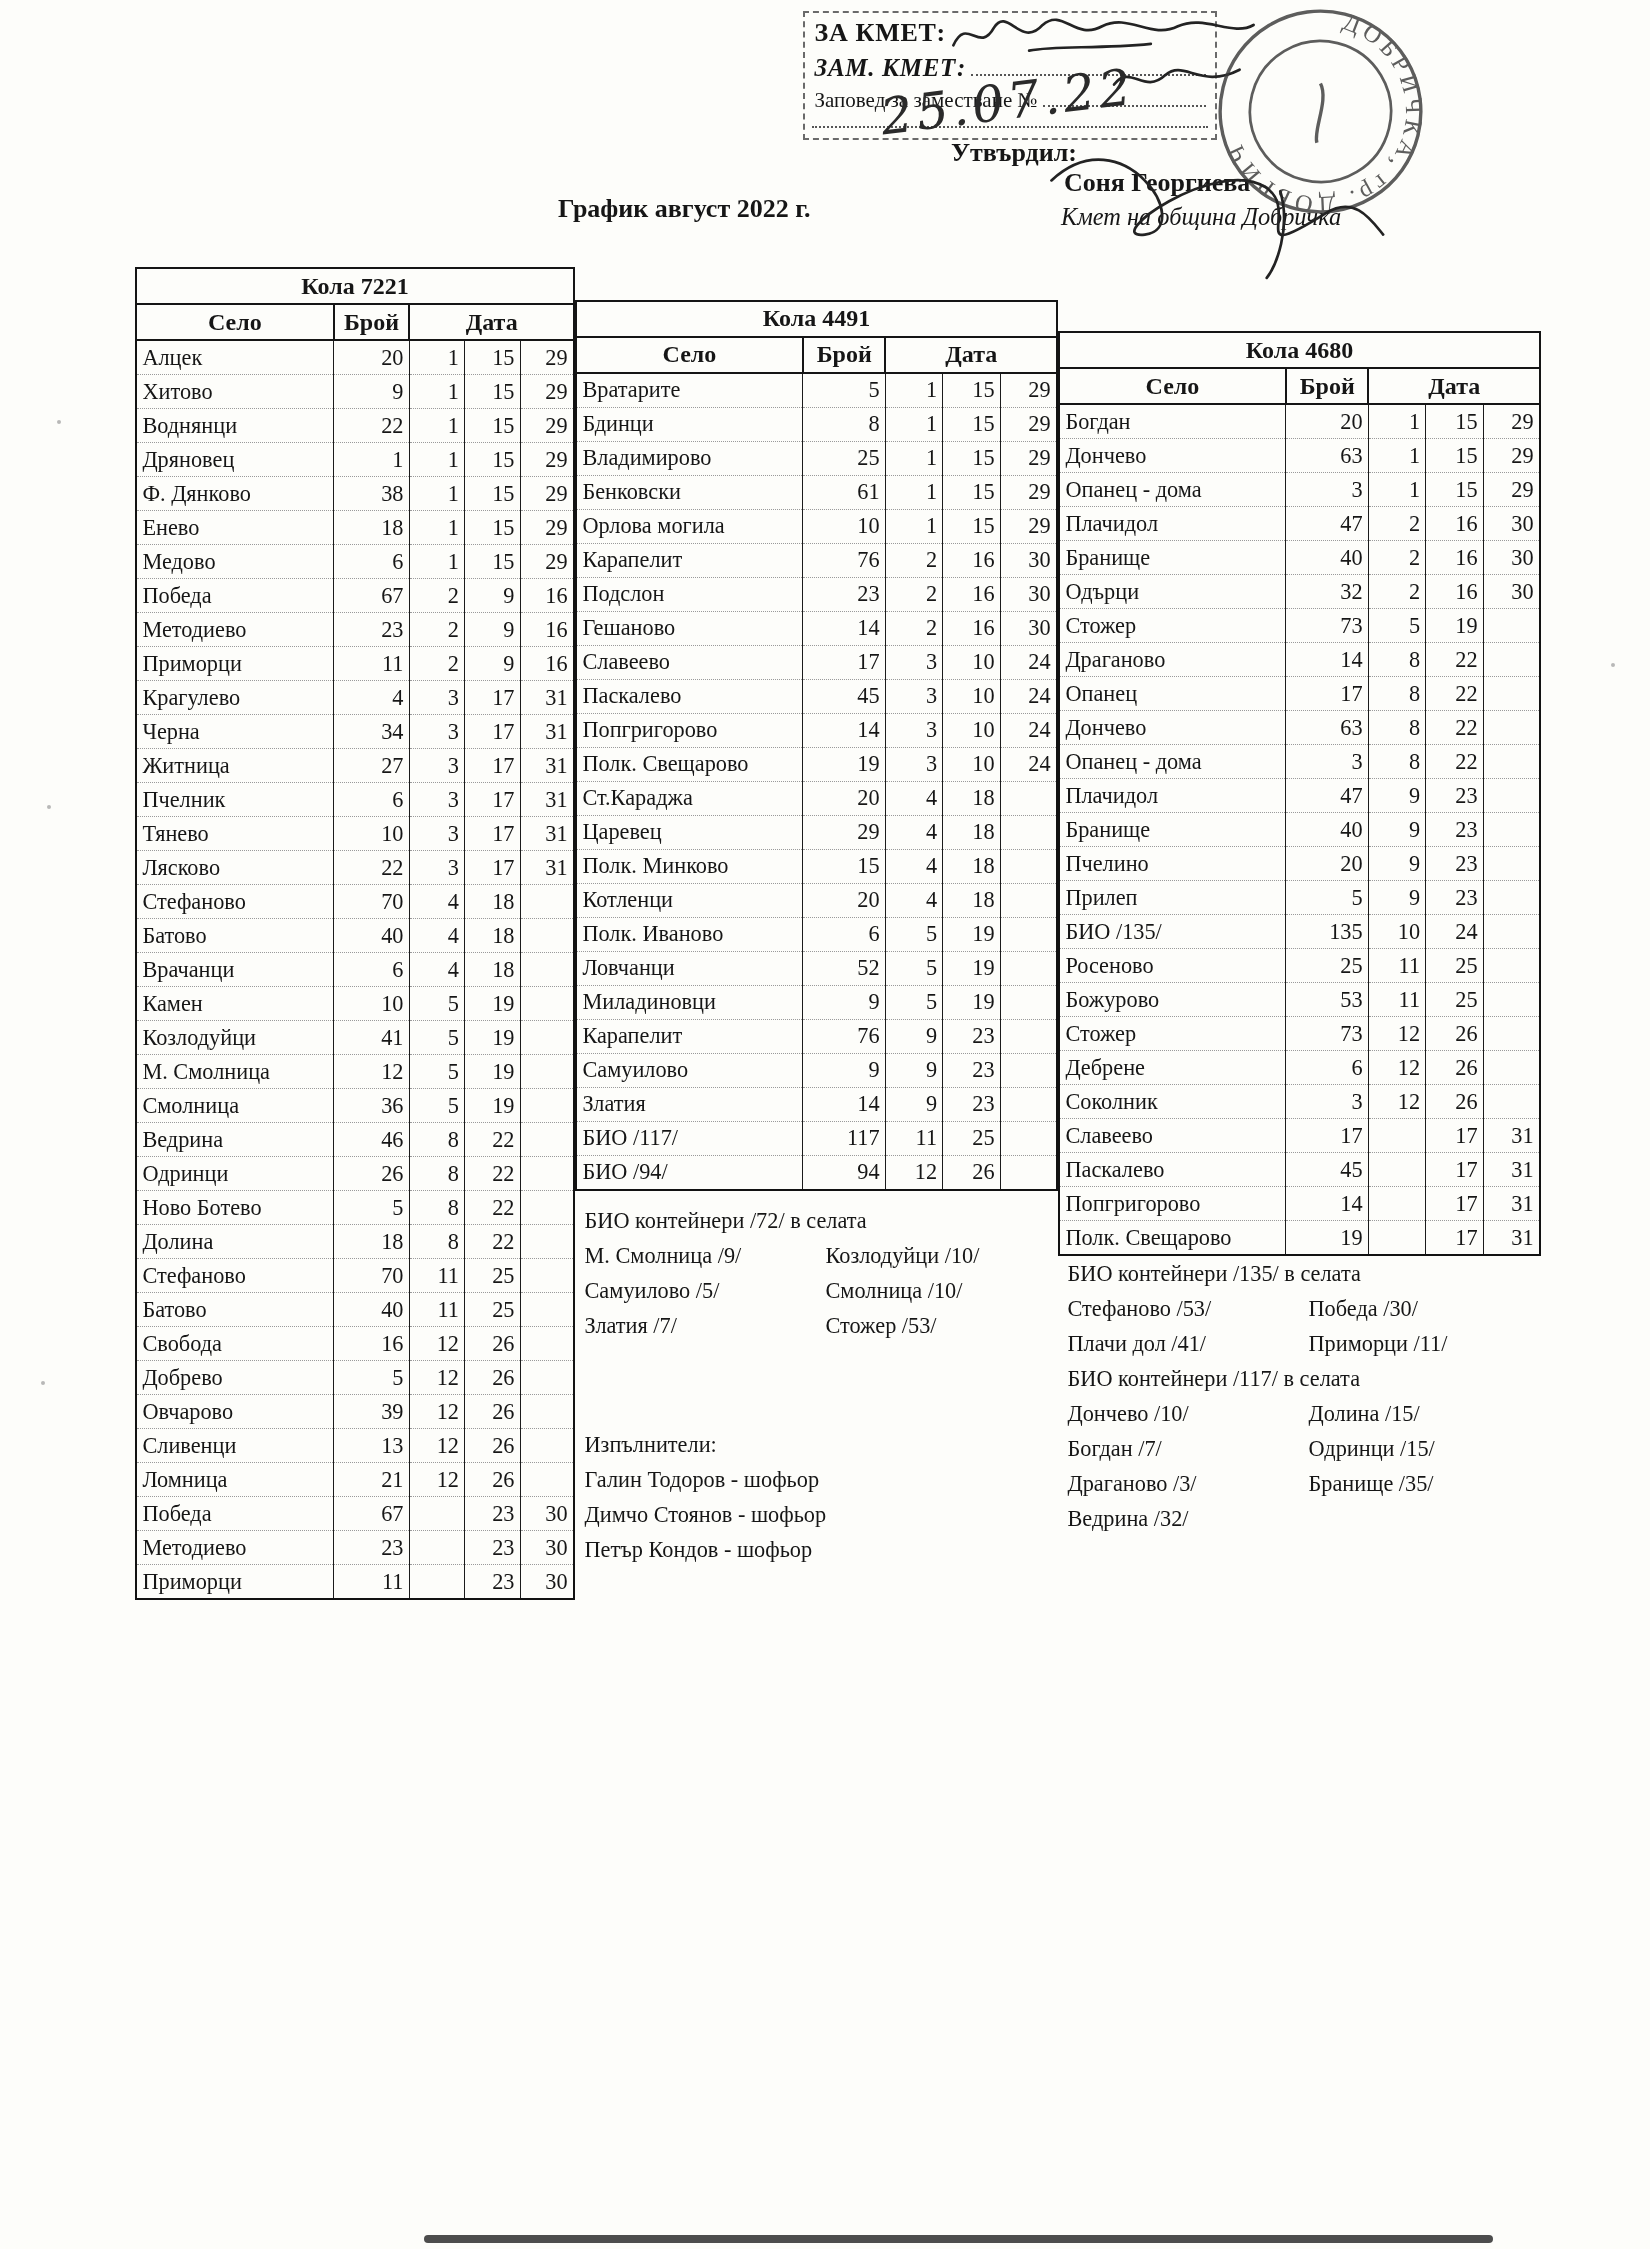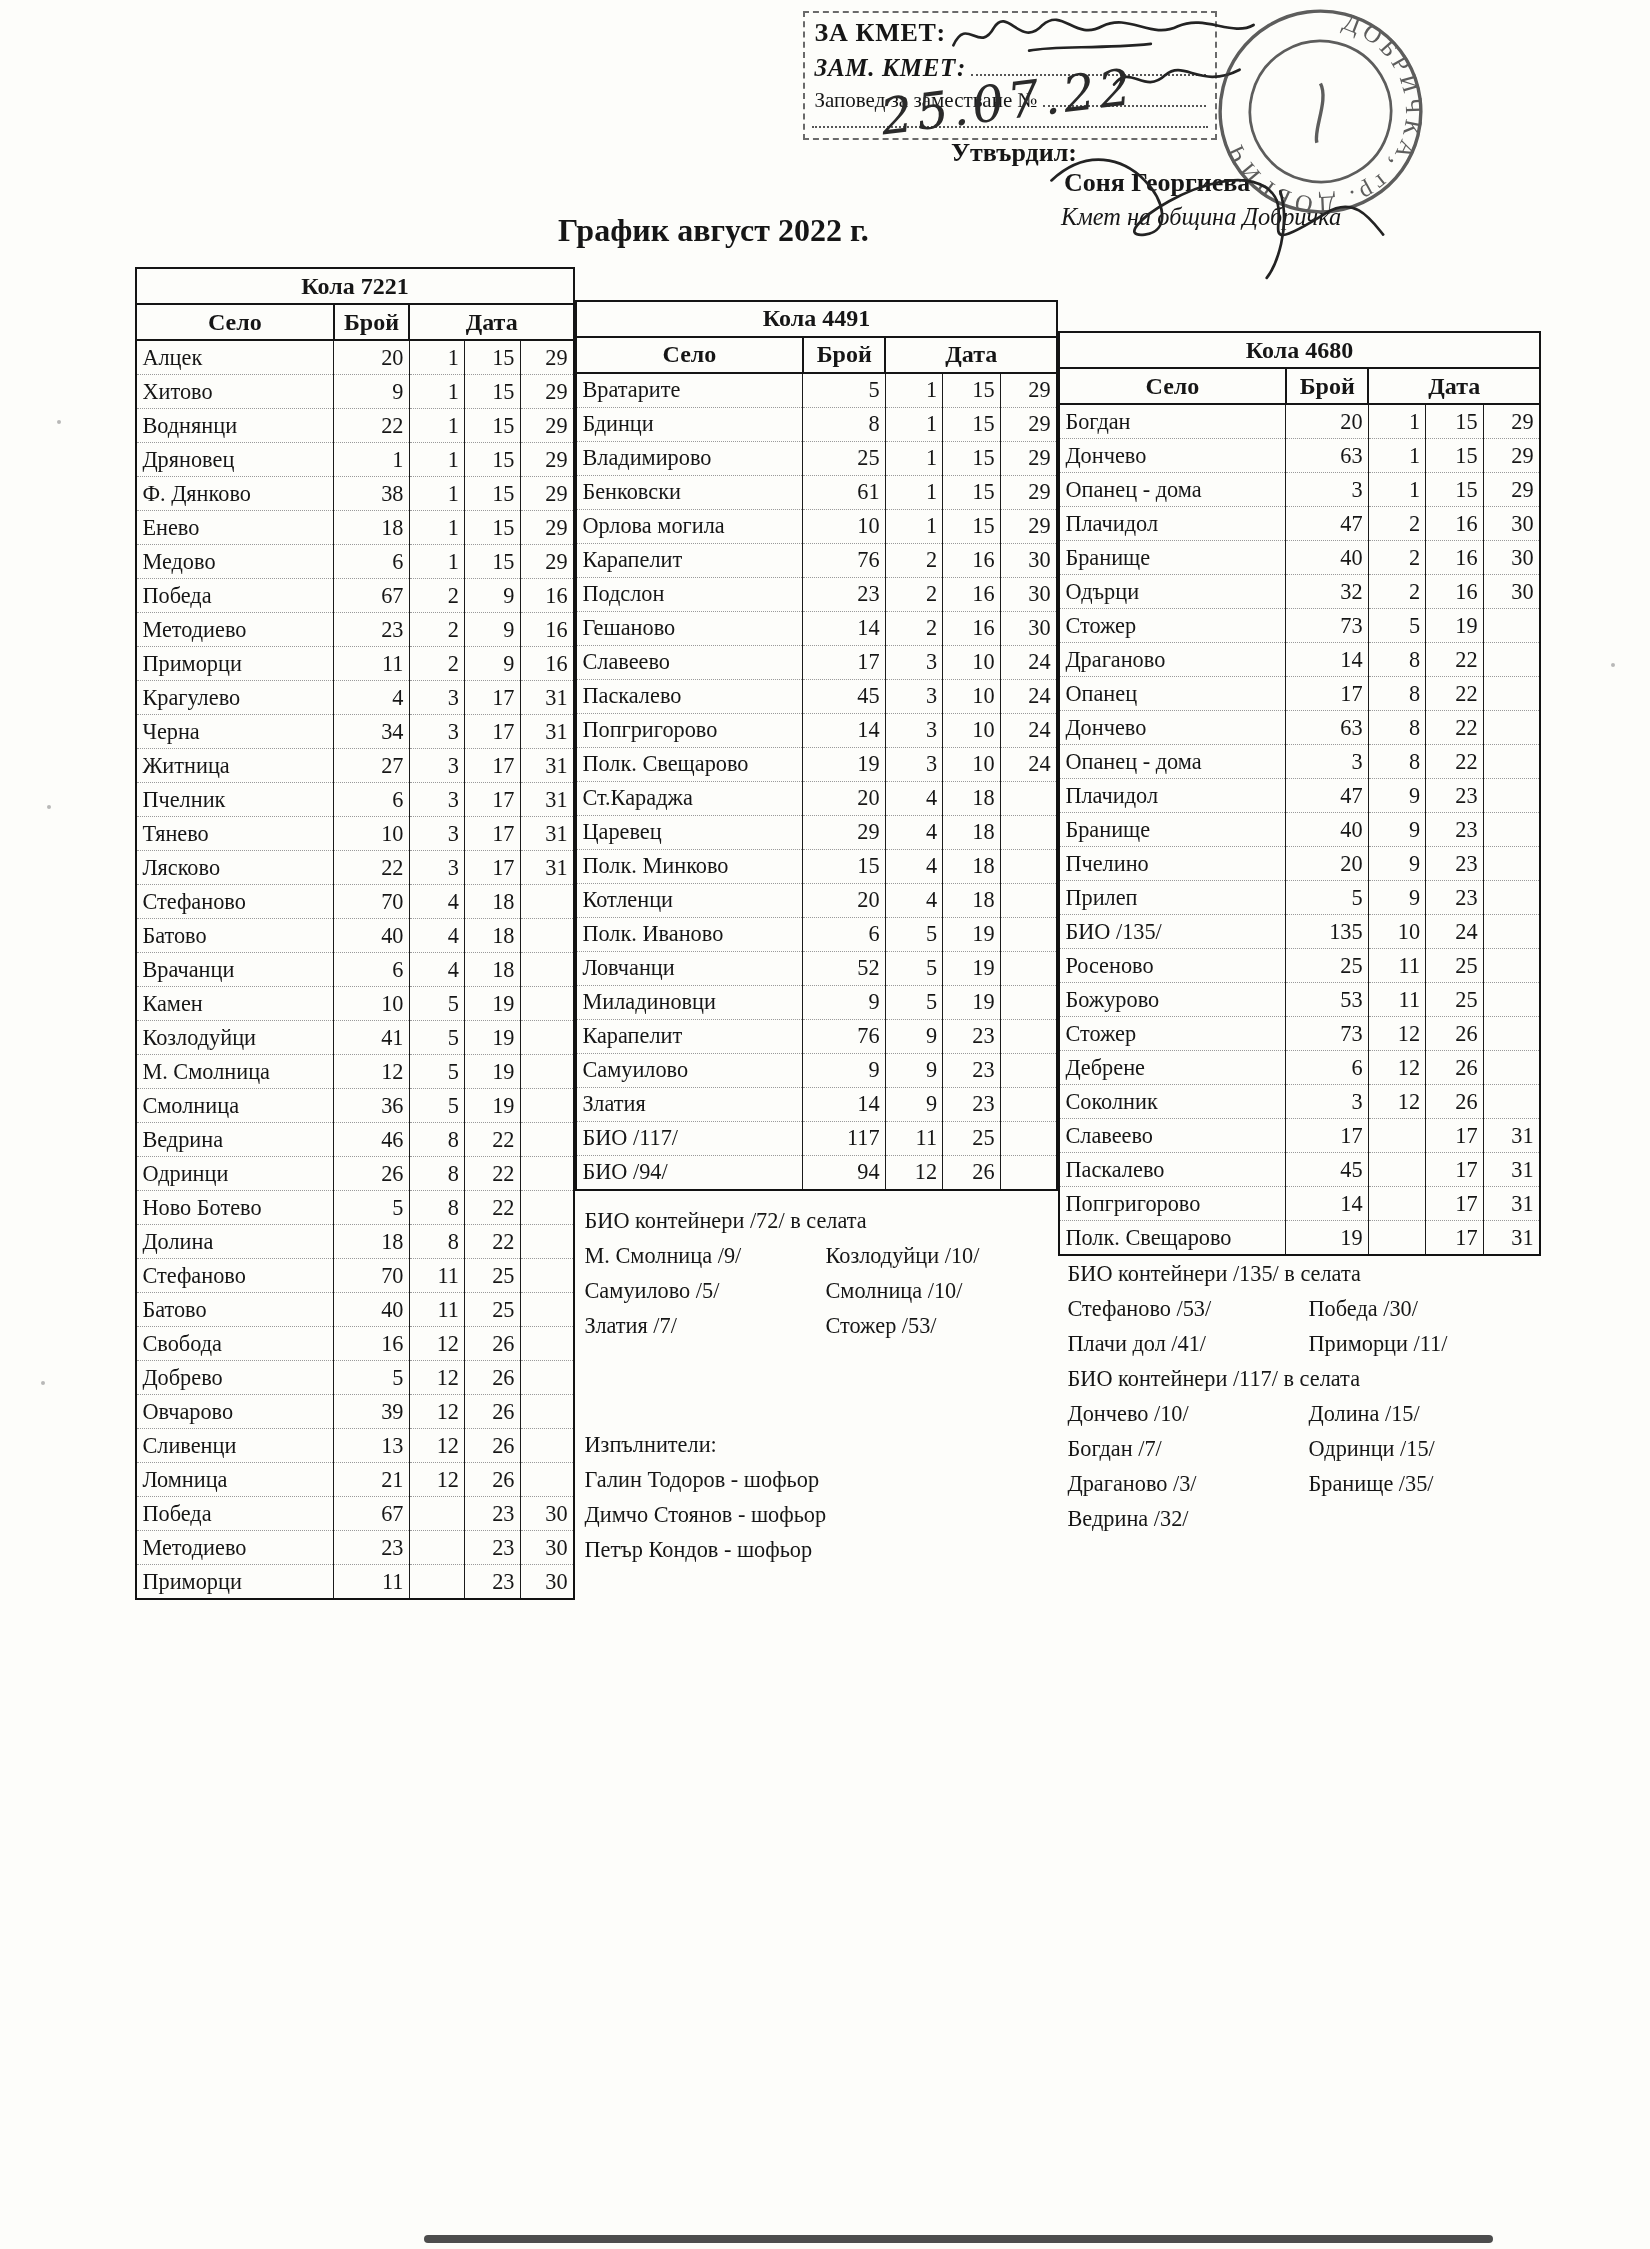--- a/index.html
+++ b/index.html
@@ -23,21 +23,21 @@
   .dotted-line-bottom { position:absolute; left:6.8px; right:6.8px; bottom:9.5px; border-bottom:2px dotted #555; }
   .handwritten-date {
     left:880px; top:73px; font-size:50px; font-style:italic;
     transform:rotate(-7deg); color:#2a2a2a; letter-spacing:4.1px;
     font-family:"DejaVu Serif", serif; white-space:nowrap;
   }
 
   .utvardil { left:951px; top:138px; font-size:26px; font-weight:bold; }
   .approver-name { left:1064px; top:168px; font-size:26px; font-weight:bold; white-space:nowrap; }
   .approver-title { left:1061px; top:203px; font-size:24.4px; font-style:italic; white-space:nowrap; }
-  .doc-title { left:558px; top:212px; font-size:32px; font-weight:bold; white-space:nowrap; }
+  .doc-title { left:558px; top:194px; font-size:26px; font-weight:bold; white-space:nowrap; }
 
   .stamp { left:1212px; top:3.4px; width:217px; height:217px; opacity:.82; transform:rotate(14deg); }
   .sig-svg path { fill:none; stroke:#232323; stroke-width:4; stroke-linecap:round; }
 
   
   .table-wrap { left:135px; top:267px; display:flex; align-items:center; }
   .col { display:flex; flex-direction:column; }
 
   table.sched { border-collapse:collapse; table-layout:fixed; border:2.7px solid #121212; }
   table.sched th {

